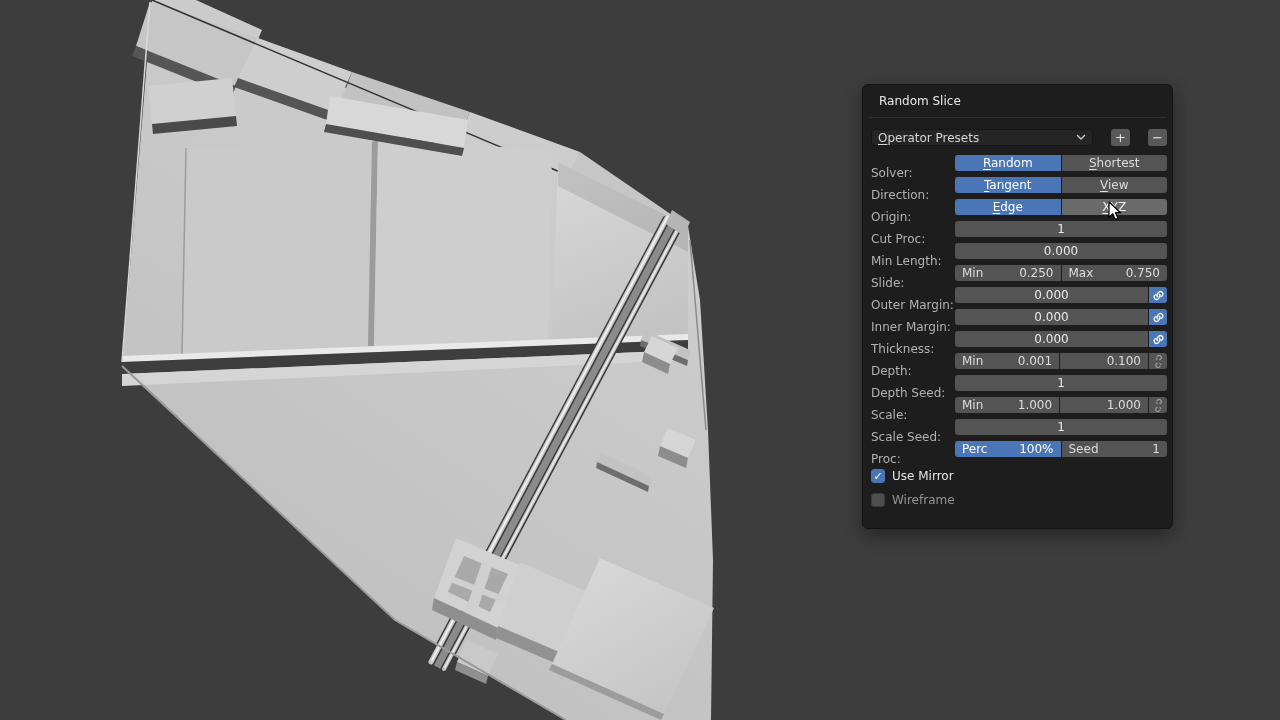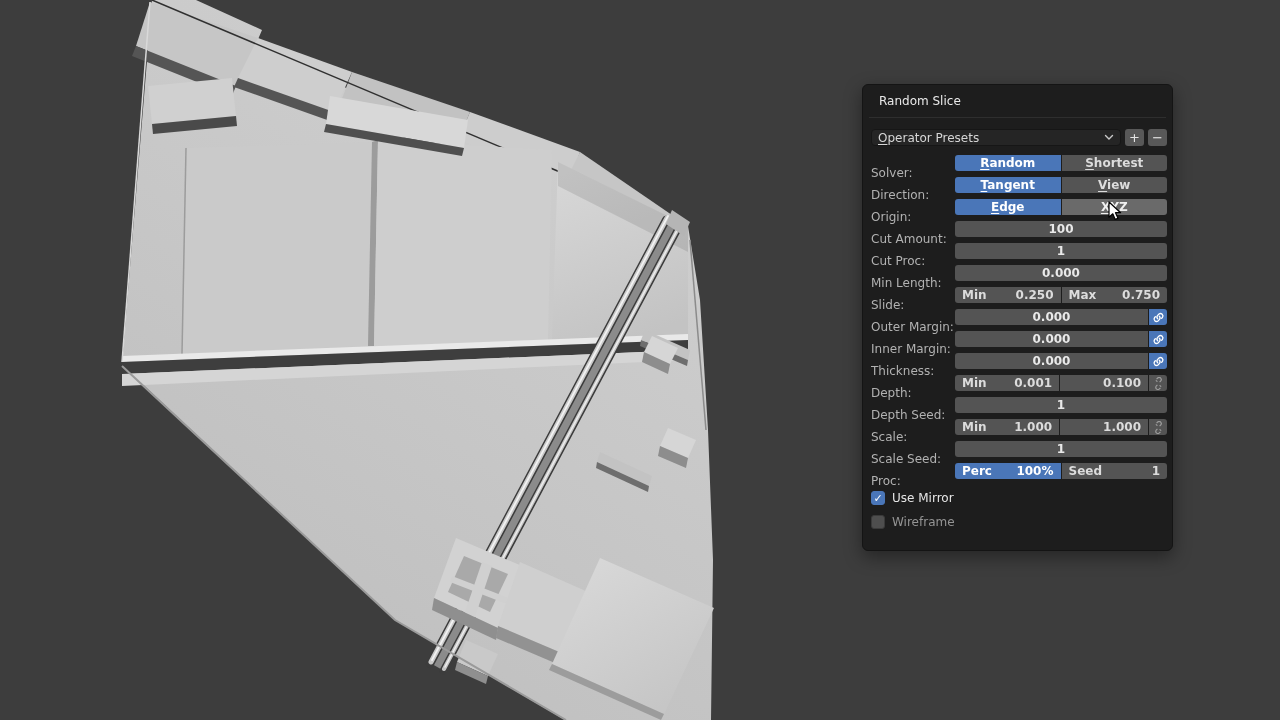--- a/index.html
+++ b/index.html
@@ -12,21 +12,21 @@
   
   .panel{position:absolute;left:862px;top:84px;width:311px;background:#1d1d1d;
     border:1px solid #141414;border-radius:6px;box-sizing:border-box;
     box-shadow:0 6px 18px rgba(0,0,0,.4);color:#e8e8e8;font-size:12px;}
   .panel-title{height:32px;line-height:33px;padding:0 16px;color:#e9e9e9;}
   .panel-sep{height:1px;background:#2e2e2e;margin:0 6px;}
   .panel-body{padding:11px 5px 12px 8px;}
 
   .row{display:flex;align-items:center;margin-bottom:6px;height:16px;}
   .row-label{width:84px;flex-shrink:0;color:#b2b2b2;white-space:nowrap;overflow:hidden;margin-top:20px;}
-  .controls{display:flex;flex:1;gap:1px;align-items:center;height:16px;font-weight:bold;}
+  .controls{display:flex;flex:1;gap:1px;align-items:center;height:16px;}
 
   .field{flex:1;height:16px;background:#545454;border-radius:3px;display:flex;
     align-items:center;justify-content:center;color:#e9e9e9;}
   .field.flat-right{border-radius:3px 0 0 3px;}
   .seg{flex:1;height:16px;background:#545454;display:flex;align-items:center;
     justify-content:center;color:#dcdcdc;position:relative;}
   .seg.first{border-radius:3px 0 0 3px;}
   .seg.last{border-radius:0 3px 3px 0;}
   .seg.active{background:#4a76b8;color:#ffffff;}
   .seg.hover{background:#6a6a6a;color:#f0f0f0;}
@@ -34,21 +34,21 @@
   .seg.endv{justify-content:flex-end;padding:0 7px;box-sizing:border-box;}
   .seg.w-lg{flex:1.22;}
   .hk{text-decoration:underline;text-underline-offset:2px;}
 
   .iconbtn{width:18px;height:16px;flex:none;display:flex;align-items:center;
     justify-content:center;border-radius:0 3px 3px 0;}
   .iconbtn.link{background:#4a76b8;}
   .iconbtn.unlink{background:#545454;}
 
   
-  .preset-row{display:flex;gap:4px;margin-bottom:9px;height:17px;}
+  .preset-row{display:flex;gap:18px;margin-bottom:9px;height:17px;}
   .dropdown{flex:1;background:#252525;border:1px solid #161616;border-radius:4px;
     display:flex;align-items:center;padding:0 6px;color:#d6d6d6;box-sizing:border-box;}
   .dropdown .dd-text{flex:1;}
   .sqbtn{width:19px;height:17px;background:#585858;border-radius:3px;color:#e4e4e4;
     display:flex;align-items:center;justify-content:center;font-size:13px;box-sizing:border-box;}
 
   
   .cb-row{display:flex;align-items:center;margin-bottom:8px;height:16px;}
   .cb-row.first{margin-top:11px;}
   .cb{width:14px;height:14px;box-sizing:border-box;border-radius:3px;background:#4e4e4e;
@@ -201,26 +201,20 @@
         <div class="controls">
           <div class="seg first active">
               <span><span class="hk">E</span><span>dge</span></span>
             </div>
           <div class="seg last hover">
               <span><span class="hk">X</span><span>YZ</span></span>
             </div>
         </div>
       </div>
 
-      <div class="row">
-        <div class="row-label">Cut Amount:</div>
-        <div class="controls">
-            <div class="field">100</div>
-          </div>
-      </div>
 
       <div class="row">
         <div class="row-label">Cut Proc:</div>
         <div class="controls">
             <div class="field">1</div>
           </div>
       </div>
 
       <div class="row">
         <div class="row-label">Min Length:</div>

